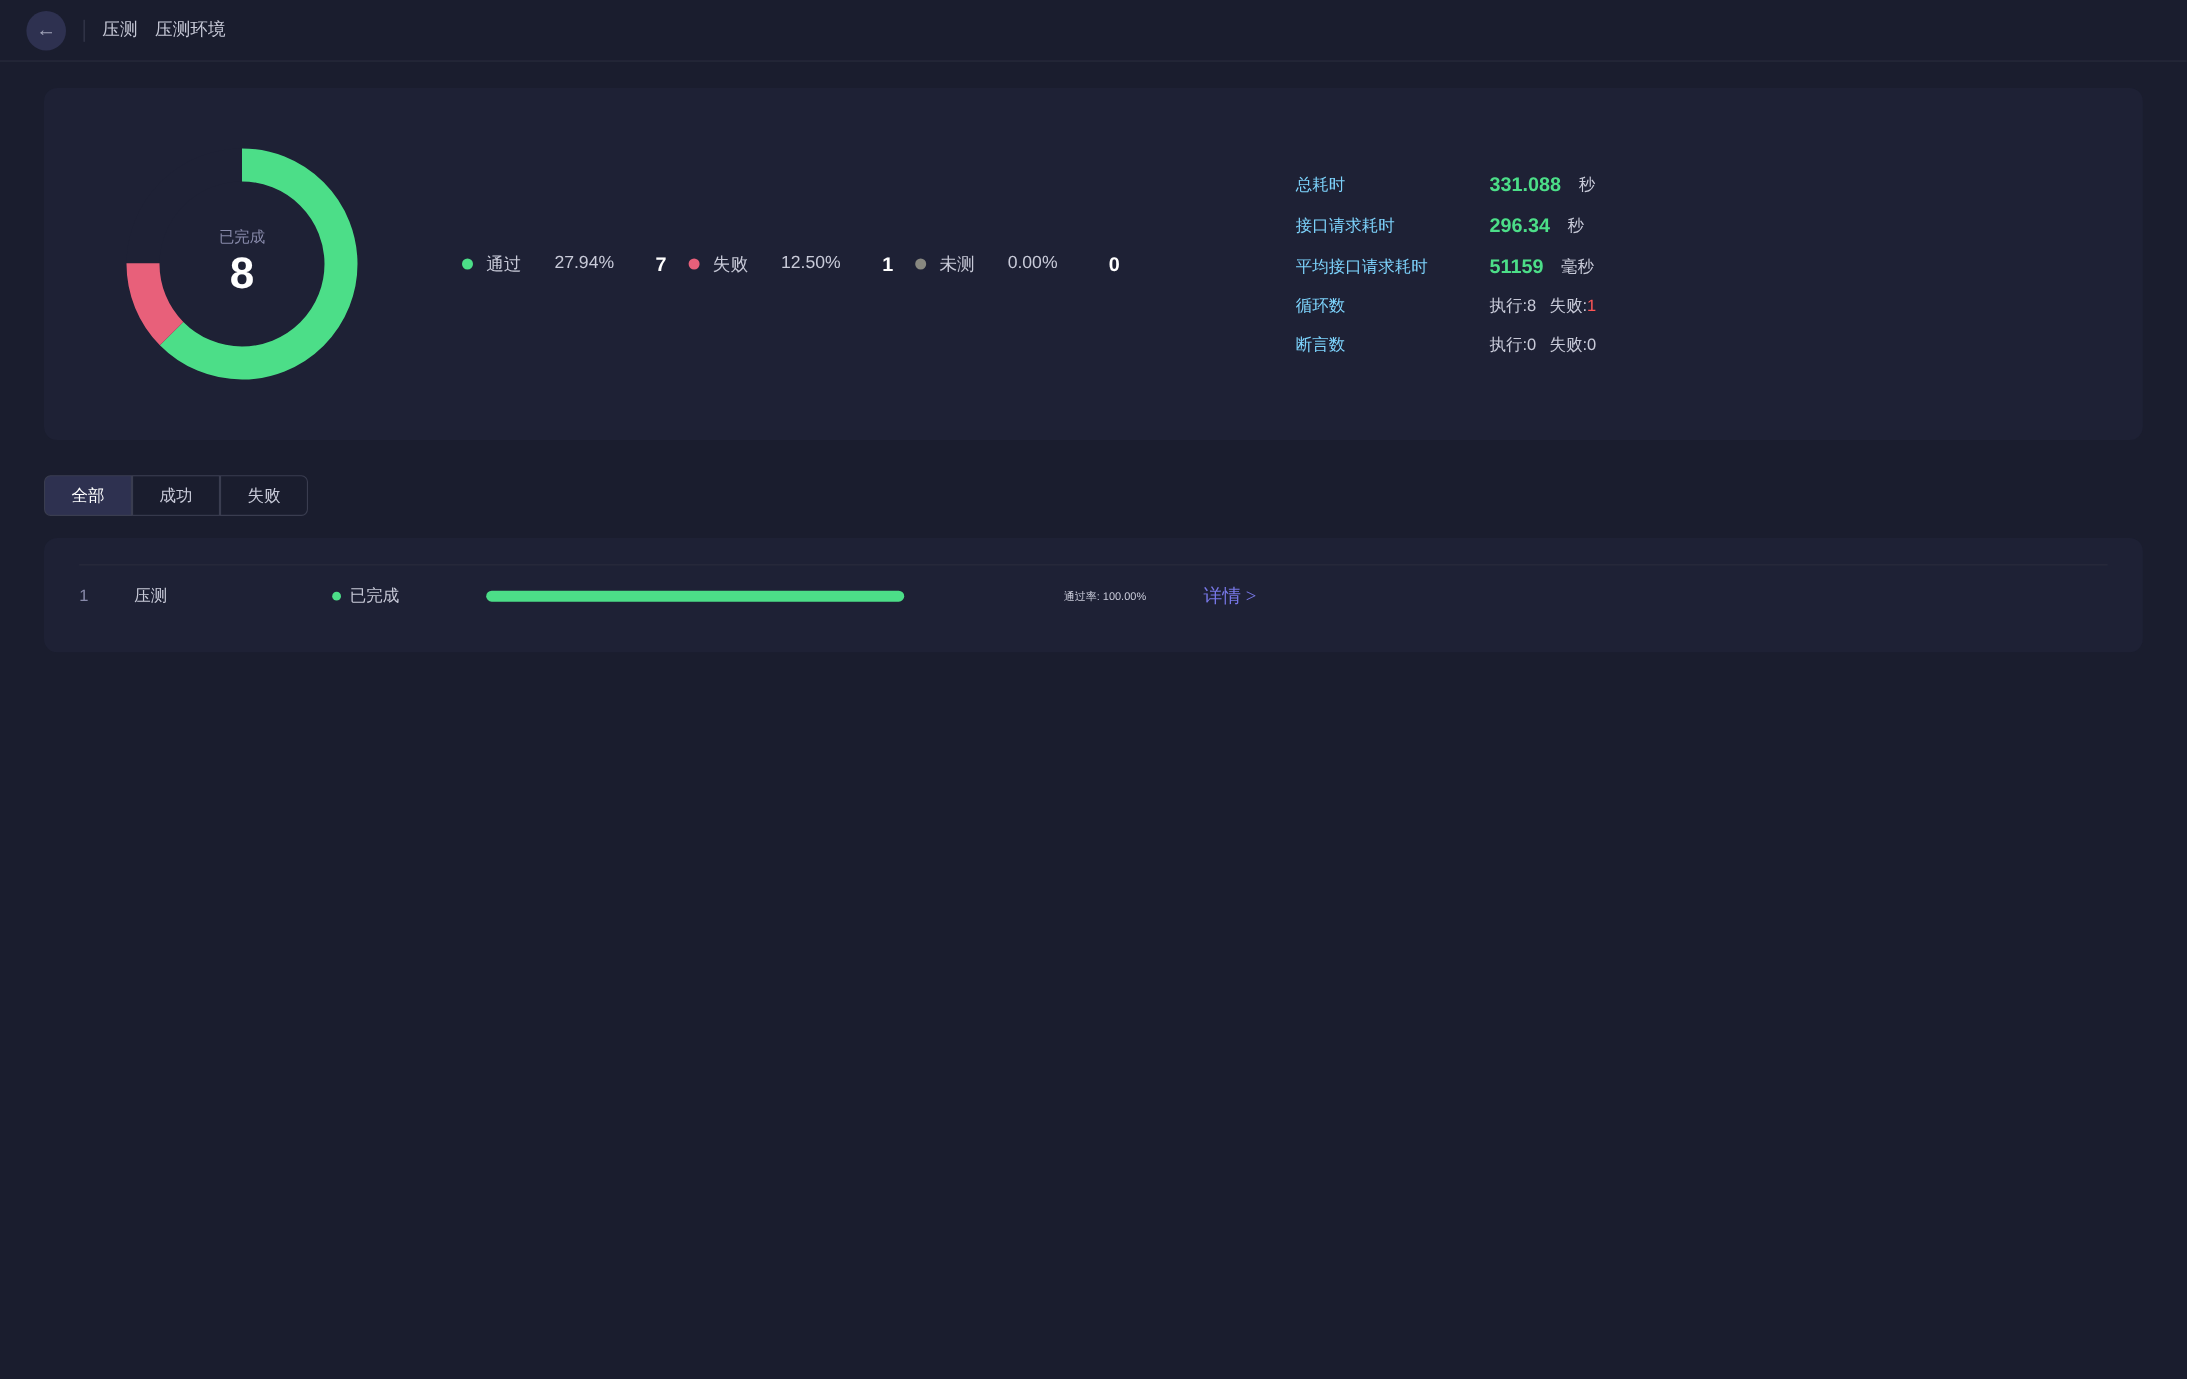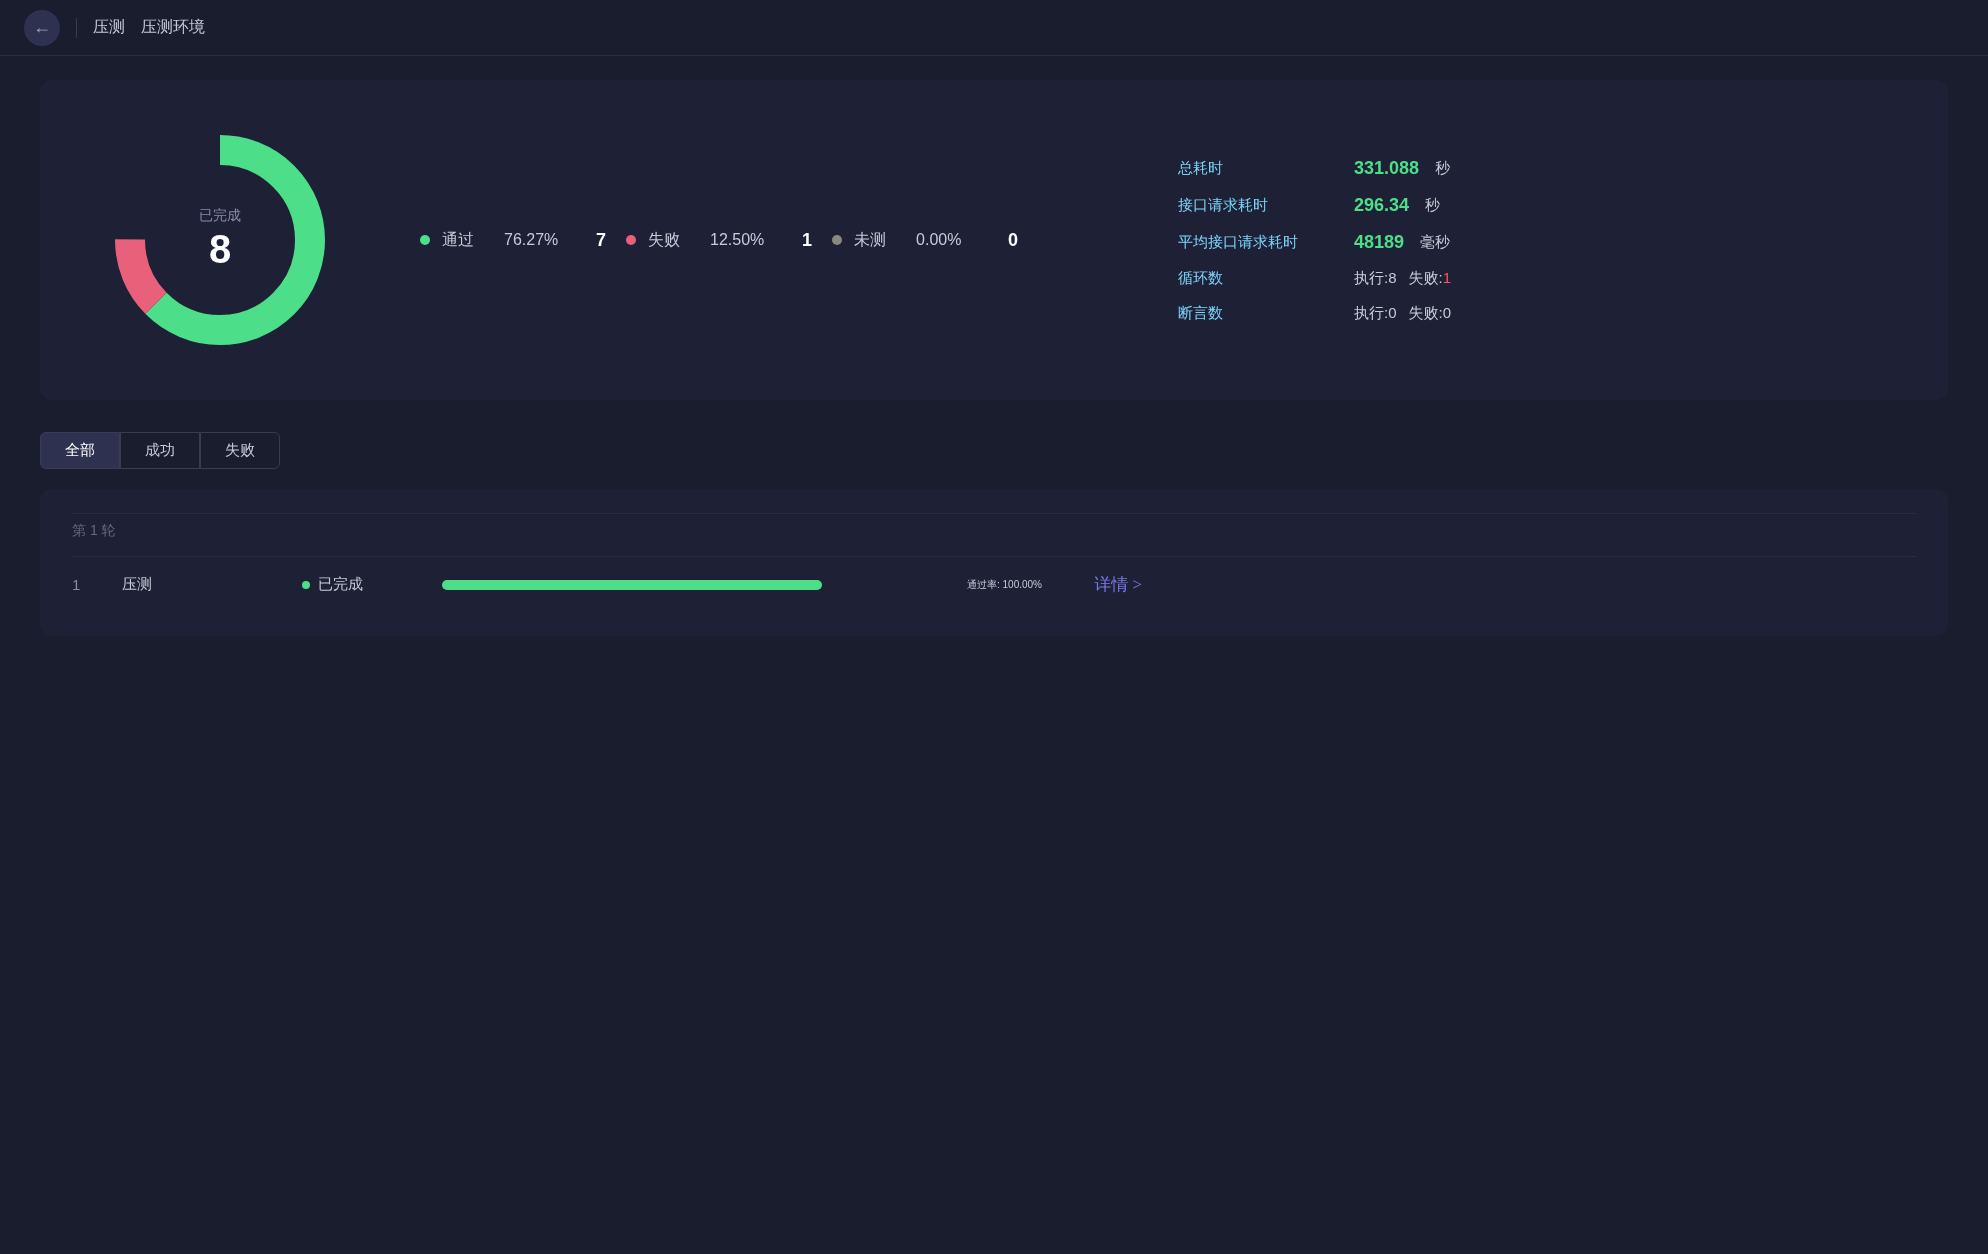--- a/index.html
+++ b/index.html
@@ -318,21 +318,21 @@
         <div class="donut-center">
           <span class="donut-center-label">已完成</span>
           <span class="donut-center-value">8</span>
         </div>
       </div>
 
       <div class="legend">
         <div class="legend-item">
           <span class="legend-dot" style="background:#4cde88"></span>
           <span class="legend-name">通过</span>
-          <span class="legend-pct">76.27%</span>
+          <span class="legend-pct">27.94%</span>
           <span class="legend-count">7</span>
         </div>
         <div class="legend-item">
           <span class="legend-dot" style="background:#e8607a"></span>
           <span class="legend-name">失败</span>
           <span class="legend-pct">12.50%</span>
           <span class="legend-count">1</span>
         </div>
         <div class="legend-item">
           <span class="legend-dot" style="background:#888880"></span>
@@ -348,21 +348,21 @@
           <span class="ml-value">331.088</span>
           <span class="ml-unit">秒</span>
         </div>
         <div class="metric-line">
           <span class="ml-label">接口请求耗时</span>
           <span class="ml-value">296.34</span>
           <span class="ml-unit">秒</span>
         </div>
         <div class="metric-line">
           <span class="ml-label">平均接口请求耗时</span>
-          <span class="ml-value">48189</span>
+          <span class="ml-value">51159</span>
           <span class="ml-unit">毫秒</span>
         </div>
         <div class="metric-line">
           <span class="ml-label">循环数</span>
           <div class="ml-sub">
             <span class="ml-sub-text">执行:8</span>
             <span class="ml-sub-text">失败:<span class="ml-sub-fail">1</span></span>
           </div>
         </div>
         <div class="metric-line">
@@ -378,21 +378,20 @@
   </div>
 
   <div class="filter-tabs">
     <button class="tab-btn active">全部</button>
     <button class="tab-btn">成功</button>
     <button class="tab-btn">失败</button>
   </div>
 
   <div class="thread-card">
 
-    <div class="round-label">第 1 轮</div>
 
     <div class="test-row">
       <span class="test-num">1</span>
       <span class="test-name">压测</span>
       <div class="status-badge">
         <span class="status-dot" style="background:#4cde88"></span>
         <span class="status-text">已完成</span>
       </div>
       <div class="progress-bar-container">
         <div class="progress-bar" style="width:100%"></div>

